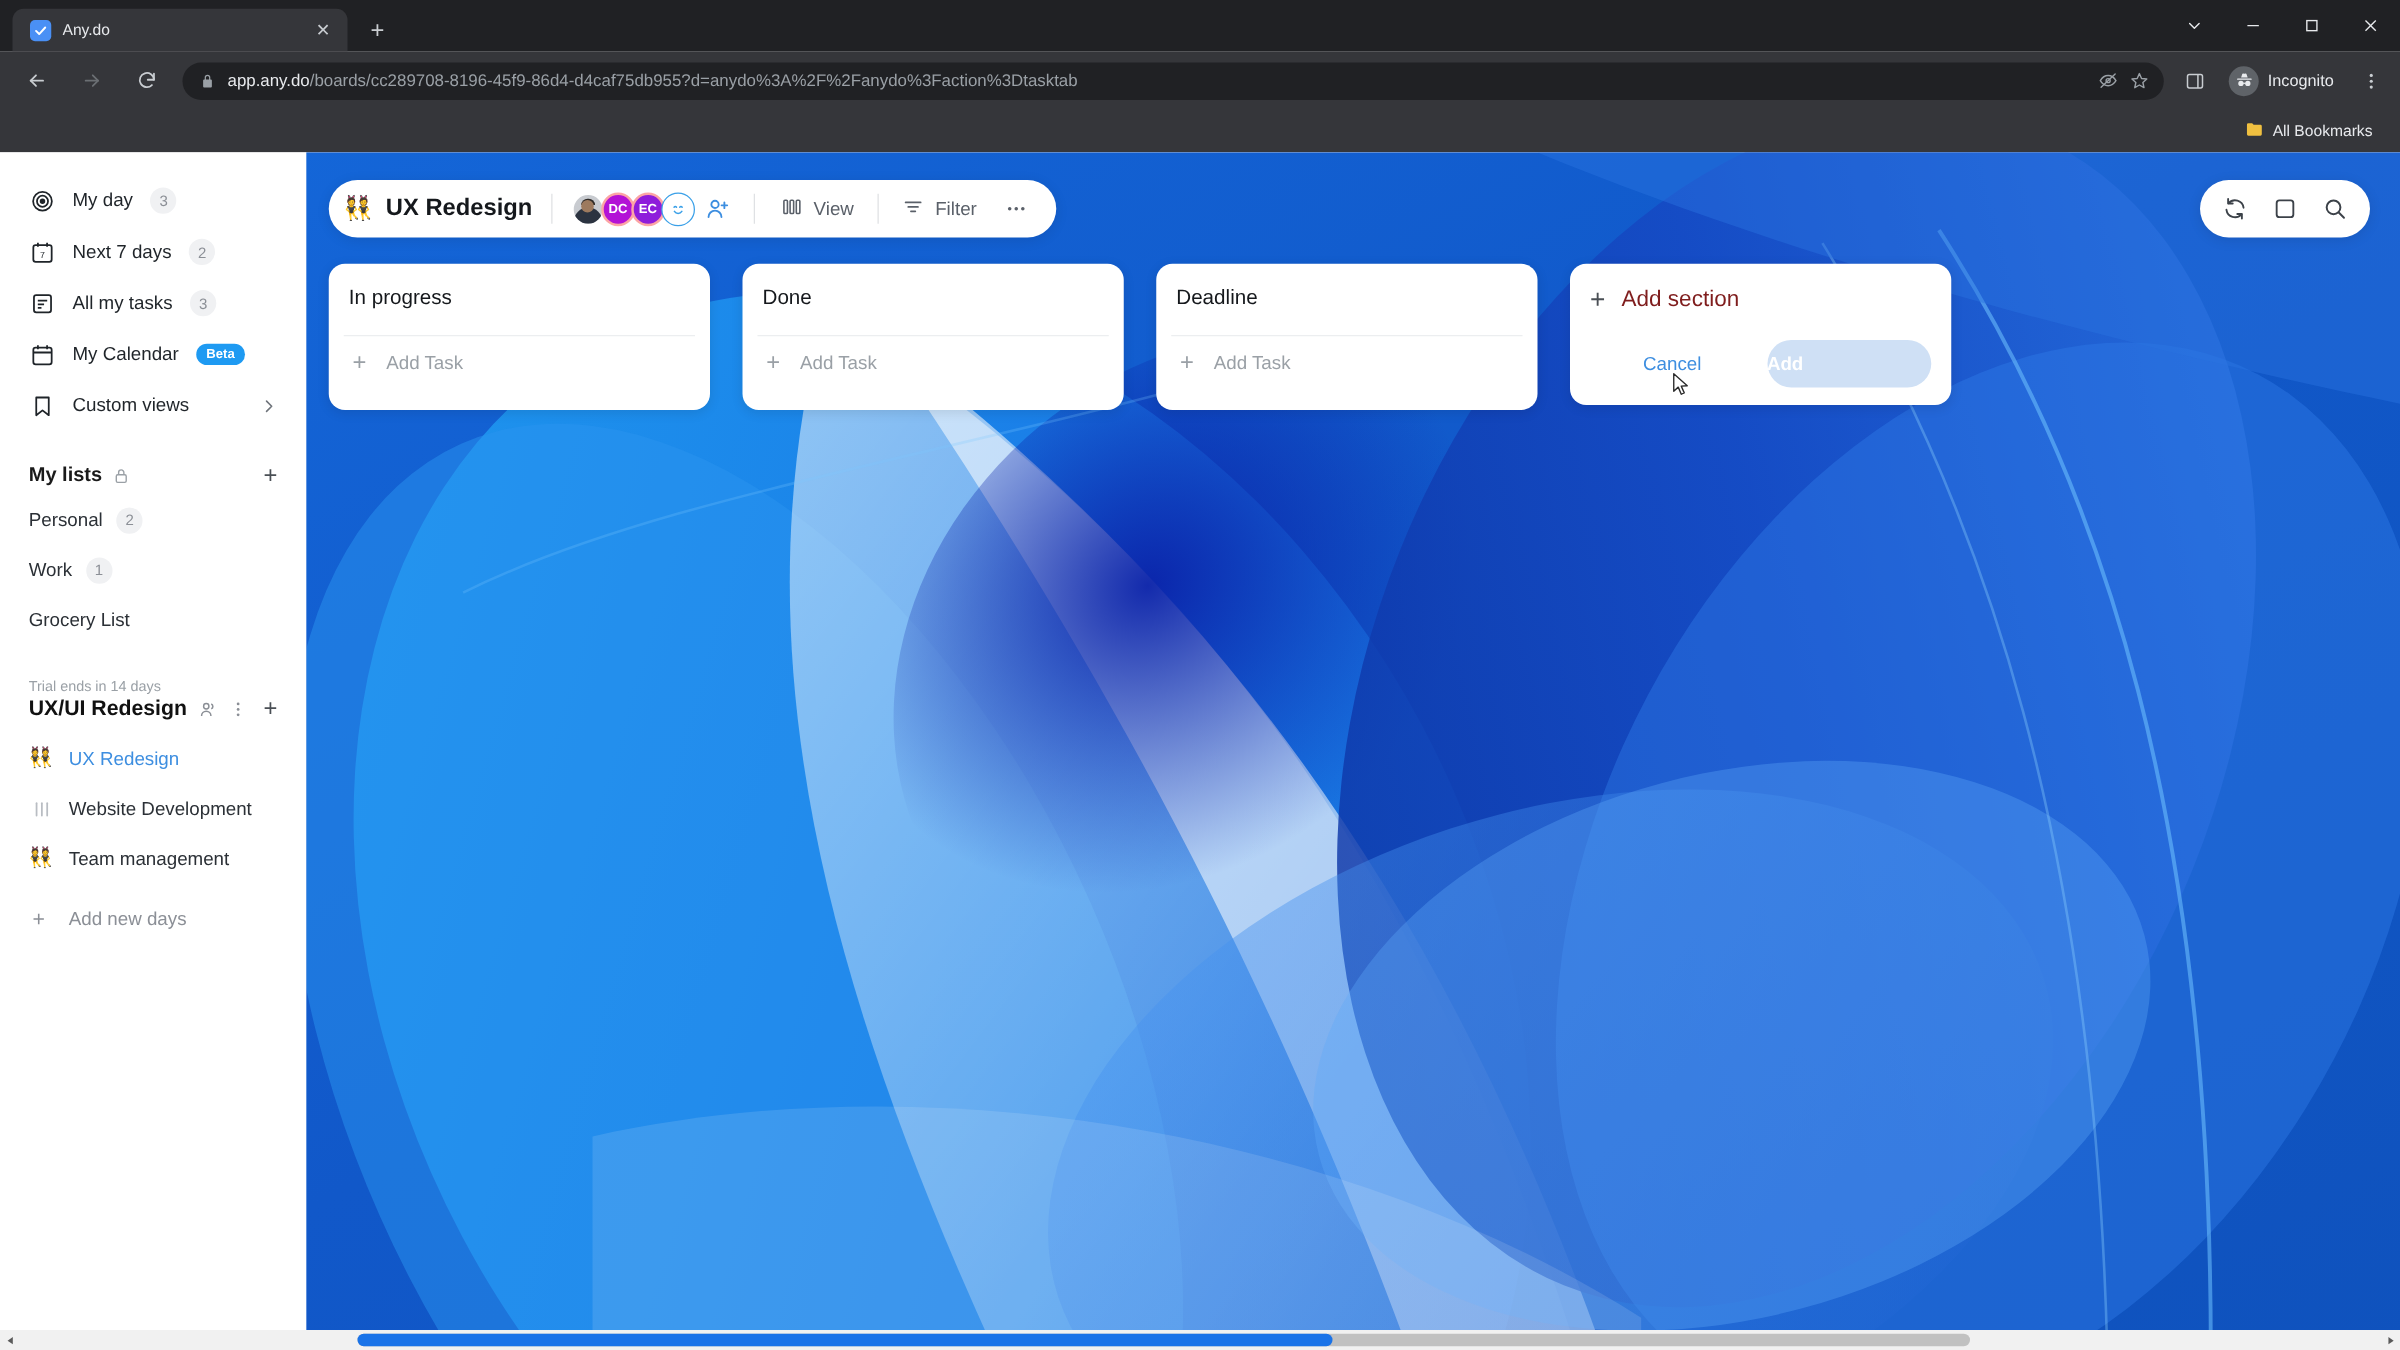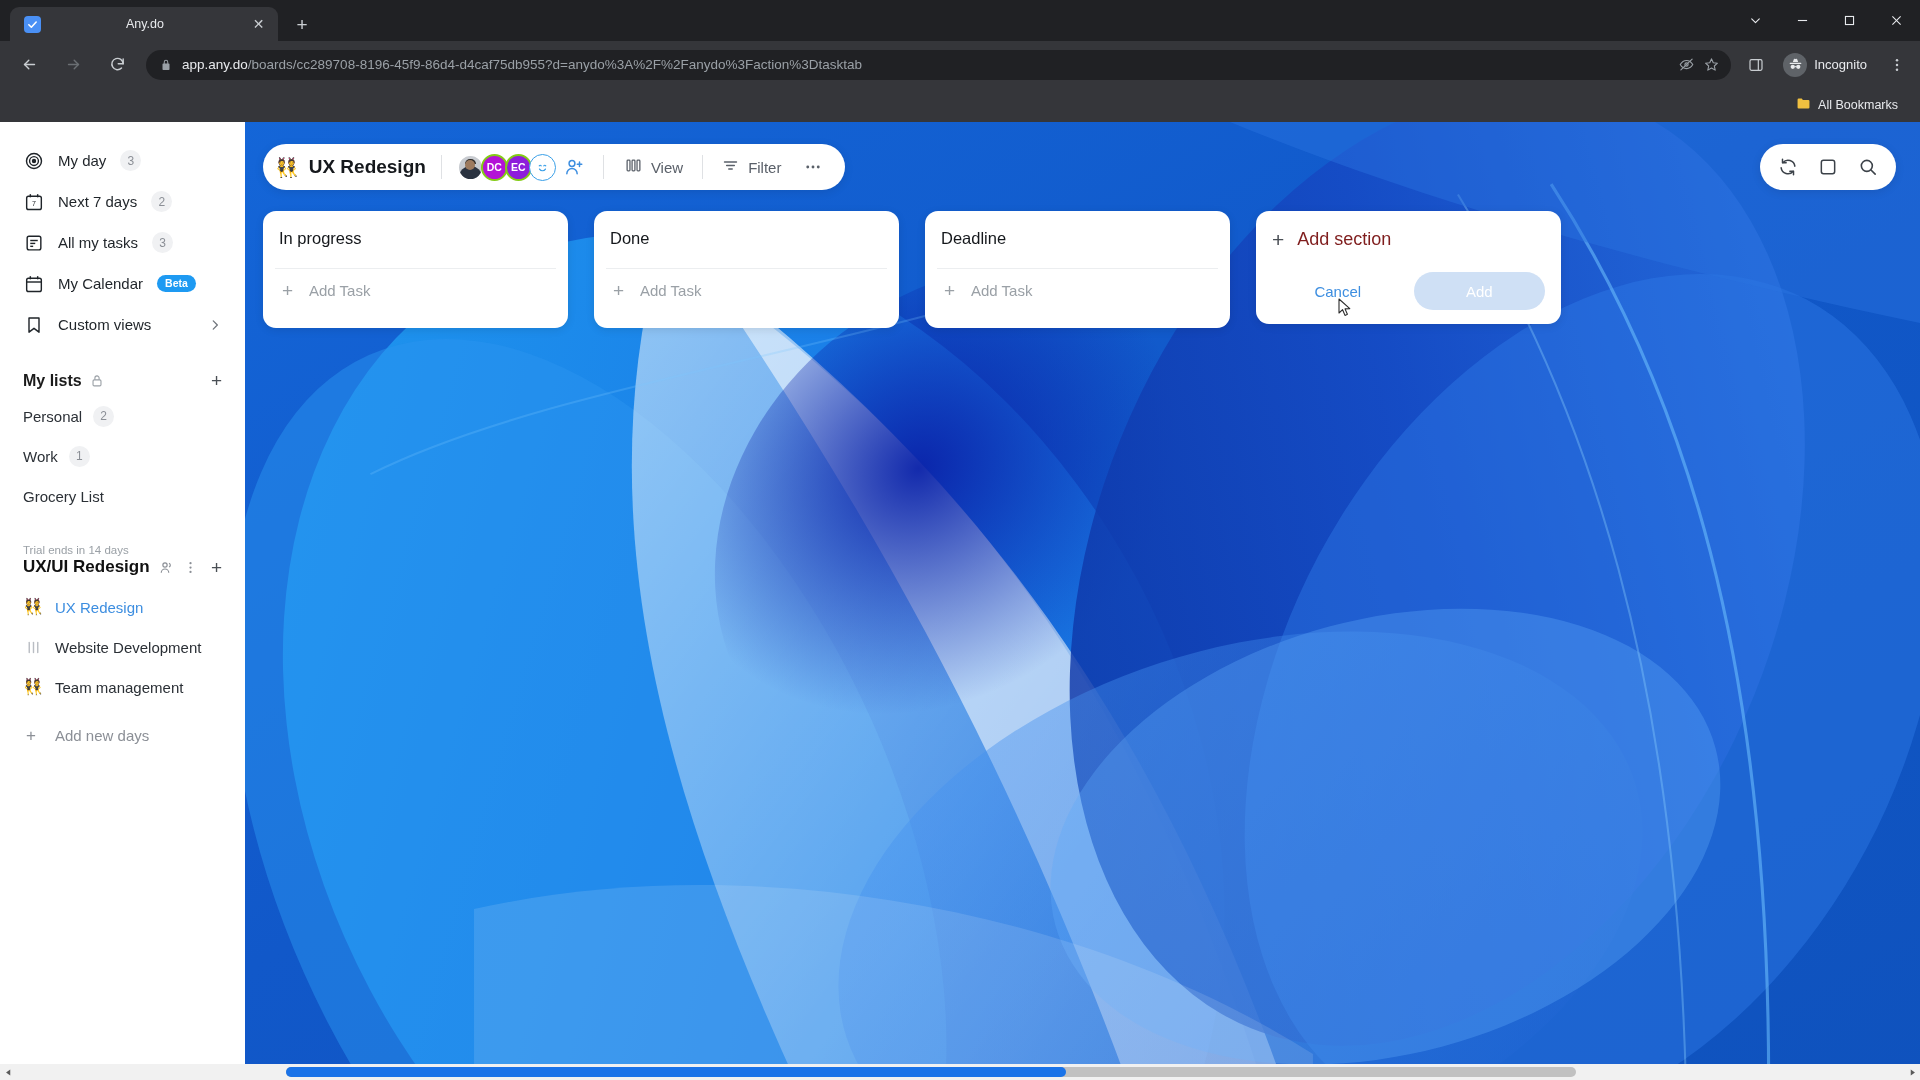--- a/index.html
+++ b/index.html
@@ -8,21 +8,21 @@
     font-family: "Liberation Sans", sans-serif;
     overflow: hidden;
     background: #ffffff;
   }
 
   
   .browser { width: 1920px; height: 1080px; display: flex; flex-direction: column; }
 
   .tabstrip {
     height: 41px; background: #202124; display: flex; align-items: flex-end;
-    padding-left: 10px; position: relative; flex: 0 0 41px; text-align: center;
+    padding-left: 10px; position: relative; flex: 0 0 41px;
   }
   .tab {
     width: 268px; height: 34px; background: #35363a; border-radius: 9px 9px 0 0;
     display: flex; align-items: center; padding: 0 10px 0 14px; gap: 9px;
     position: relative;
   }
   .tab-favicon {
     width: 17px; height: 17px; border-radius: 4px;
     background: #4a90f5; display: flex; align-items: center; justify-content: center;
     flex: 0 0 17px;
@@ -212,21 +212,21 @@
     border-radius: 30px; height: 46px; padding: 0 18px 0 12px; gap: 0;
     box-shadow: 0 2px 10px rgba(0,0,0,.10);
   }
   .bt-emoji { font-size: 19px; margin-right: 10px; line-height: 1; }
   .bt-title { font-size: 19px; font-weight: 700; color: #15181c; white-space: nowrap; }
   .bt-sep { width: 1px; height: 24px; background: #dfe1e4; margin: 0 15px; }
   .avatars { display: flex; align-items: center; }
   .av {
     width: 27px; height: 27px; border-radius: 50%; margin-right: -3px;
     display: flex; align-items: center; justify-content: center;
-    font-size: 10.5px; font-weight: 700; color: #fff; border: 2px solid #84cc16;
+    font-size: 10.5px; font-weight: 700; color: #fff; border: 2px solid #fca5a5;
     position: relative;
   }
   .av.photo { background: #c8cbd0; overflow: hidden; border: 2px solid #fff; }
   .av.photo .h { position: absolute; width: 10px; height: 10px; border-radius: 50%; background: #9d7a5e; left: 6.5px; top: 4px; }
   .av.photo .hr { position: absolute; width: 11px; height: 5px; border-radius: 6px 6px 0 0; background: #2e2a27; left: 6px; top: 3px; }
   .av.photo .b { position: absolute; width: 23px; height: 13px; border-radius: 12px 12px 0 0; background: #2b3340; left: 0; bottom: 0; }
   .av.emoji {
     background: #fff; border: 1.6px solid #3aa0e8; color: #3aa0e8;
     font-size: 15px; font-weight: 400;
   }
@@ -280,21 +280,22 @@
   .addsec-head .t { font-size: 18px; font-weight: 500; color: #7f1d1d; }
   .addsec-actions { display: flex; align-items: center; gap: 10px; }
   .btn-cancel {
     flex: 1; height: 38px; border-radius: 9px; background: transparent;
     color: #3d8ee0; font-size: 15px; display: flex; align-items: center;
     justify-content: center; position: relative;
   }
   .btn-add {
     flex: 1; height: 38px; border-radius: 19px; background: #cfe0f5;
     color: #ffffff; font-size: 15px; display: flex; align-items: center;
-    justify-content: center;
+    justify-content: flex-start;
+    font-weight: bold;
   }
   .cursor-ptr {
     position: absolute; left: 50%; top: 26px; width: 16px; height: 20px;
     pointer-events: none;
   }
 
   
   .hscroll-outer {
     position: absolute; left: 0; right: 0; bottom: 0; height: 16px;
     background: #f1f1f1; display: flex; align-items: center; z-index: 10;

